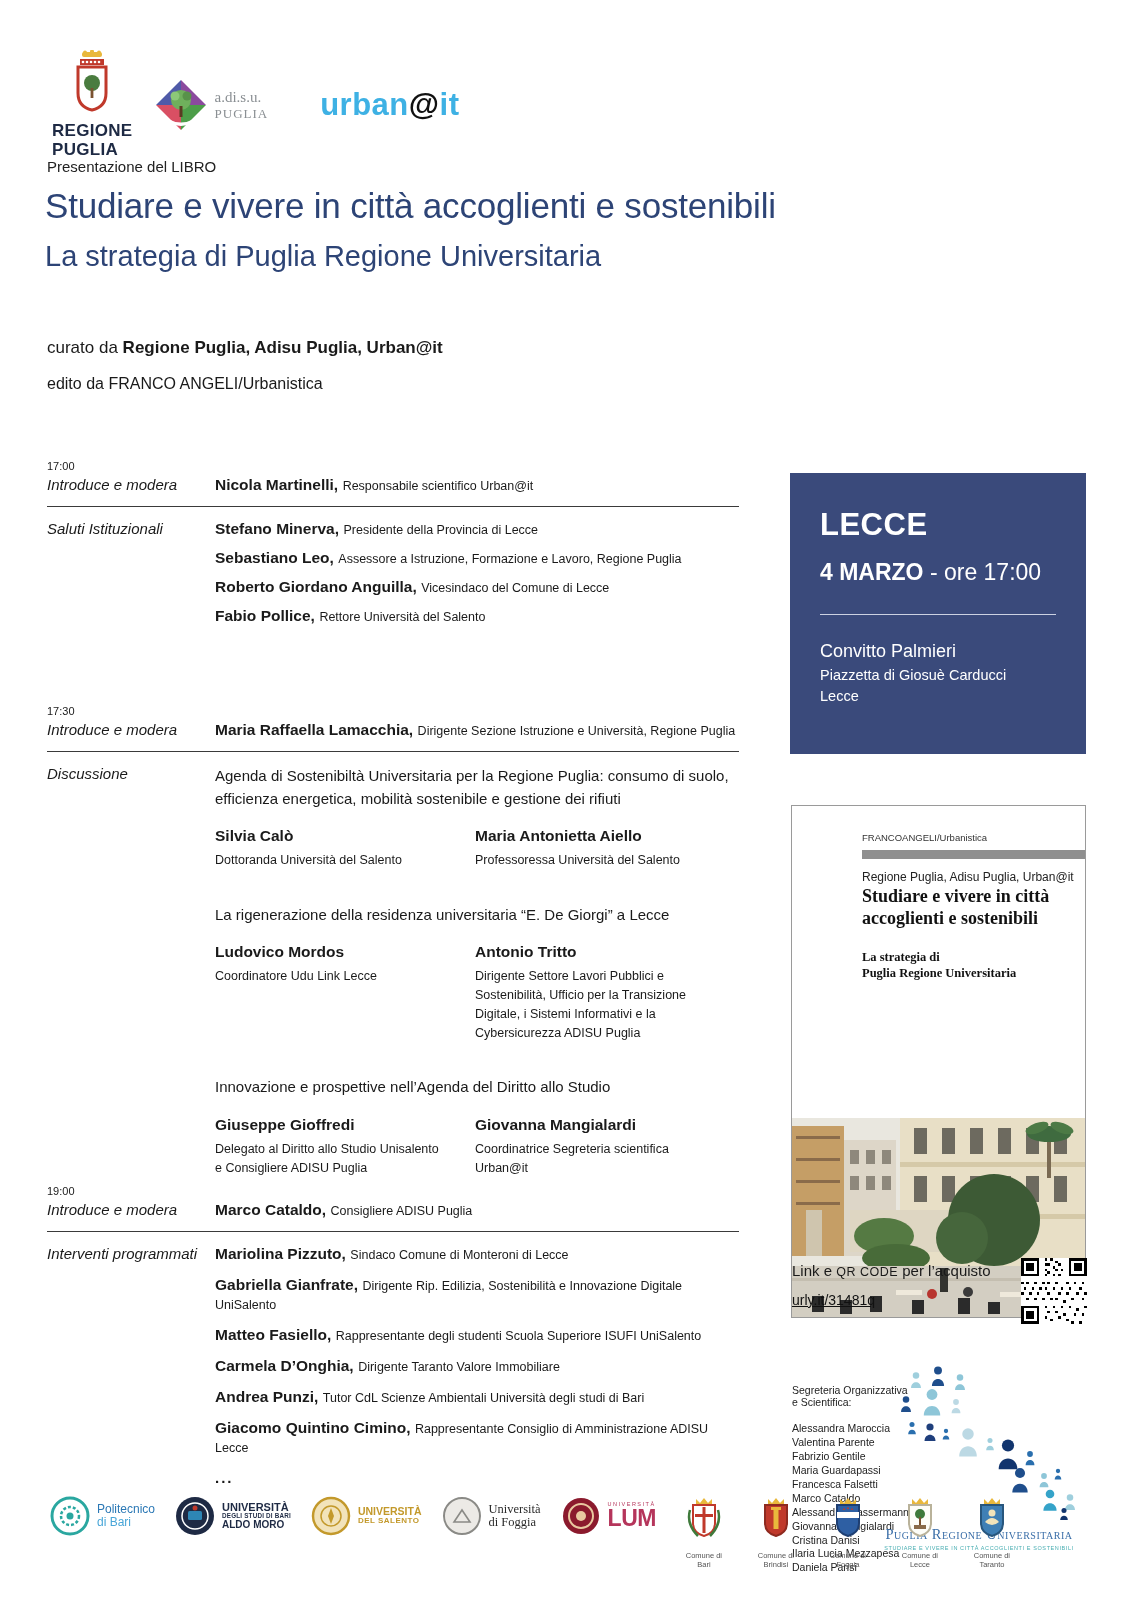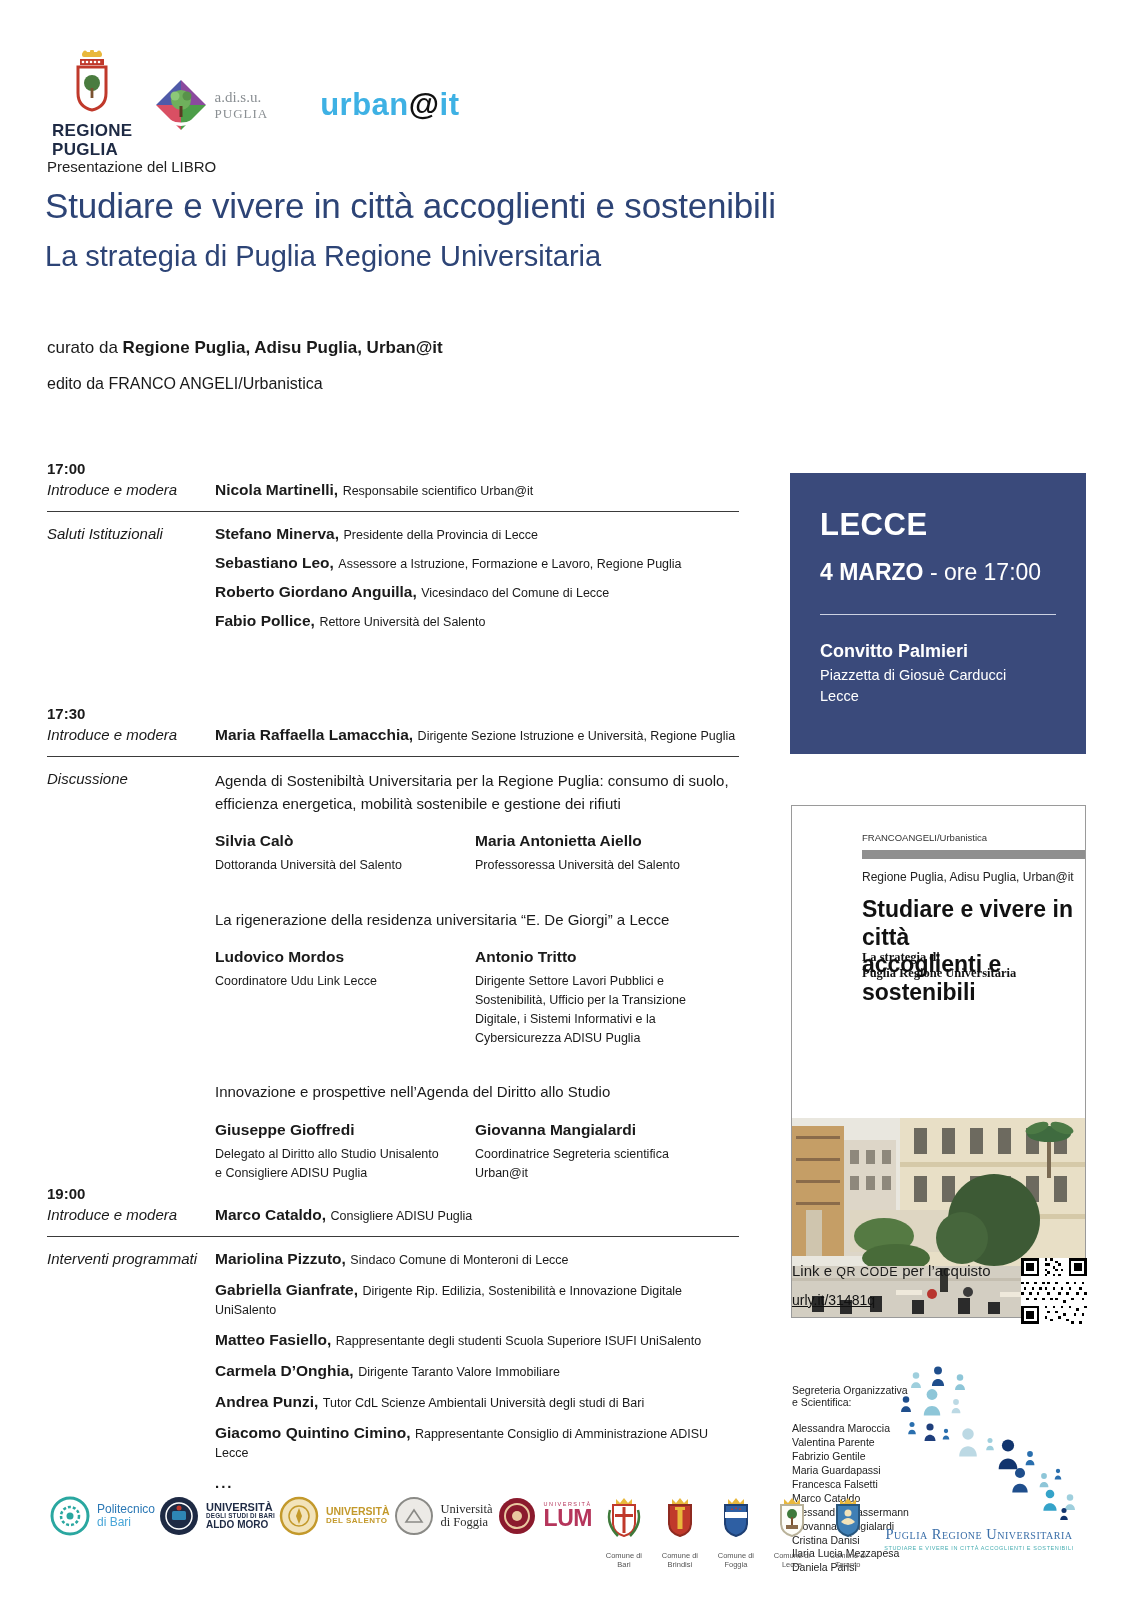--- a/index.html
+++ b/index.html
@@ -19,21 +19,21 @@
   
   #kicker{position:absolute;left:47px;top:158px;font-size:15px;color:#222;}
   #title{position:absolute;left:45px;top:186px;font-size:35px;color:#2d4476;letter-spacing:-.2px;}
   #subtitle{position:absolute;left:45px;top:240px;font-size:29px;color:#2d4476;}
   #curato{position:absolute;left:47px;top:338px;font-size:17px;}
   #curato b{font-weight:bold;}
   #edito{position:absolute;left:47px;top:375px;font-size:16px;}
 
   
   .session{position:absolute;left:47px;width:692px;}
-  .time{font-weight:bold;font-size:15px;margin-bottom:4px;}
+  .time{font-weight:normal;font-size:11px;margin-bottom:4px;}
   .row{display:flex;}
   .label-col{width:168px;flex:none;font-style:italic;font-size:15px;}
   .content-col{flex:1;}
   .mod-row{margin-bottom:11px;}
   .sdiv{border:0;border-top:1.4px solid #3a3a3a;margin:0 0 13px 0;}
   .speaker{margin-bottom:10px;line-height:18px;}
   .sp-name{font-weight:bold;font-size:15.5px;}
   .sp-role{font-size:12.5px;}
   .sp-more{font-weight:bold;font-size:15px;letter-spacing:2px;}
   .s19 .speaker{margin-bottom:12px;}
@@ -44,31 +44,31 @@
   .duo-name{font-weight:bold;font-size:15.5px;margin-bottom:6px;}
   .duo-role{font-size:12.5px;line-height:1.5;max-width:230px;}
 
   
   #event-box{position:absolute;left:790px;top:473px;width:296px;height:281px;background:#3a4a7b;
              color:#fff;box-sizing:border-box;padding:34px 20px 0 30px;}
   .eb-city{font-size:31px;font-weight:bold;letter-spacing:.5px;}
   .eb-date{font-size:23px;margin-top:16px;}
   .eb-date b{font-weight:bold;}
   .eb-divider{border:0;border-top:1px solid #ccd2e2;width:236px;margin:28px 0 26px 0;}
-  .eb-venue{font-size:18px;font-weight:bold;}
+  .eb-venue{font-size:18px;font-weight:normal;}
   .eb-addr{font-size:14.5px;line-height:1.45;margin-top:3px;}
 
   
   #book-cover{position:absolute;left:791px;top:805px;width:295px;height:513px;background:#fff;
               border:1px solid #9a9a9a;box-sizing:border-box;}
   .bc-pub{position:absolute;left:70px;top:26px;font-size:9.5px;color:#333;}
   .bc-bar{position:absolute;left:70px;top:44px;right:0;height:9px;background:#8f8f8f;}
   .bc-authors{position:absolute;left:70px;top:64px;font-size:12px;color:#222;}
-  .bc-title{position:absolute;left:70px;top:90px;font-family:Liberation Sans, sans-serif;
-            font-weight:bold;font-size:23px;line-height:1.2;color:#111;}
+  .bc-title{position:absolute;left:70px;top:80px;font-family:Liberation Serif, serif;
+            font-weight:bold;font-size:18px;line-height:1.2;color:#111;}
   .bc-sub{position:absolute;left:70px;top:143px;font-family:"Liberation Serif",serif;
           font-weight:bold;font-size:12.5px;line-height:1.3;color:#111;}
   .bc-photo{position:absolute;left:0;bottom:0;width:293px;height:199px;}
 
   
   #purchase-label{position:absolute;left:792px;top:1262px;font-size:15px;}
   #purchase-label .qr-caps{font-size:12.5px;letter-spacing:.5px;}
   #purchase-link{position:absolute;left:792px;top:1292px;font-size:14px;text-decoration:underline;color:#111;cursor:pointer;}
   #qr{position:absolute;left:1021px;top:1258px;width:66px;height:66px;}
 
@@ -78,21 +78,21 @@
   #secretariat .names div{margin-bottom:1.6px;}
 
   
   #pru{position:absolute;left:868px;top:1362px;width:222px;}
   #pru-people{width:222px;height:158px;}
   #pru-title{font-family:"Liberation Serif",serif;font-variant:small-caps;font-size:14.5px;
              color:#3a6ea8;text-align:center;letter-spacing:.5px;margin-top:2px;}
   #pru-tagline{font-size:5.5px;color:#49aeb2;text-align:center;letter-spacing:.6px;margin-top:2px;}
 
   
-  #footer{position:absolute;left:50px;top:1496px;display:flex;align-items:flex-start;}
+  #footer{position:absolute;left:50px;top:1496px;display:flex;align-items:flex-start;gap:16px;}
   .uni{display:flex;align-items:center;gap:7px;margin-right:4px;}
   .uni-text{line-height:1.05;}
   .poliba-t1{color:#2b78b5;font-size:12px;}
   .poliba-t2{color:#49a6d8;font-size:12px;}
   .uniba-t{color:#1e2a44;font-weight:bold;}
   .uniba-t .l1{font-size:11px;}.uniba-t .l2{font-size:6.3px;letter-spacing:.2px;}.uniba-t .l3{font-size:10px;}
   .unisal-t{color:#c3992b;font-weight:bold;}
   .unisal-t .l1{font-size:10.5px;}.unisal-t .l2{font-size:8px;letter-spacing:.5px;}
   .unifg-t{font-family:"Liberation Serif",serif;color:#2b2b2b;}
   .unifg-t .l1{font-size:12.5px;}.unifg-t .l2{font-size:12.5px;}

